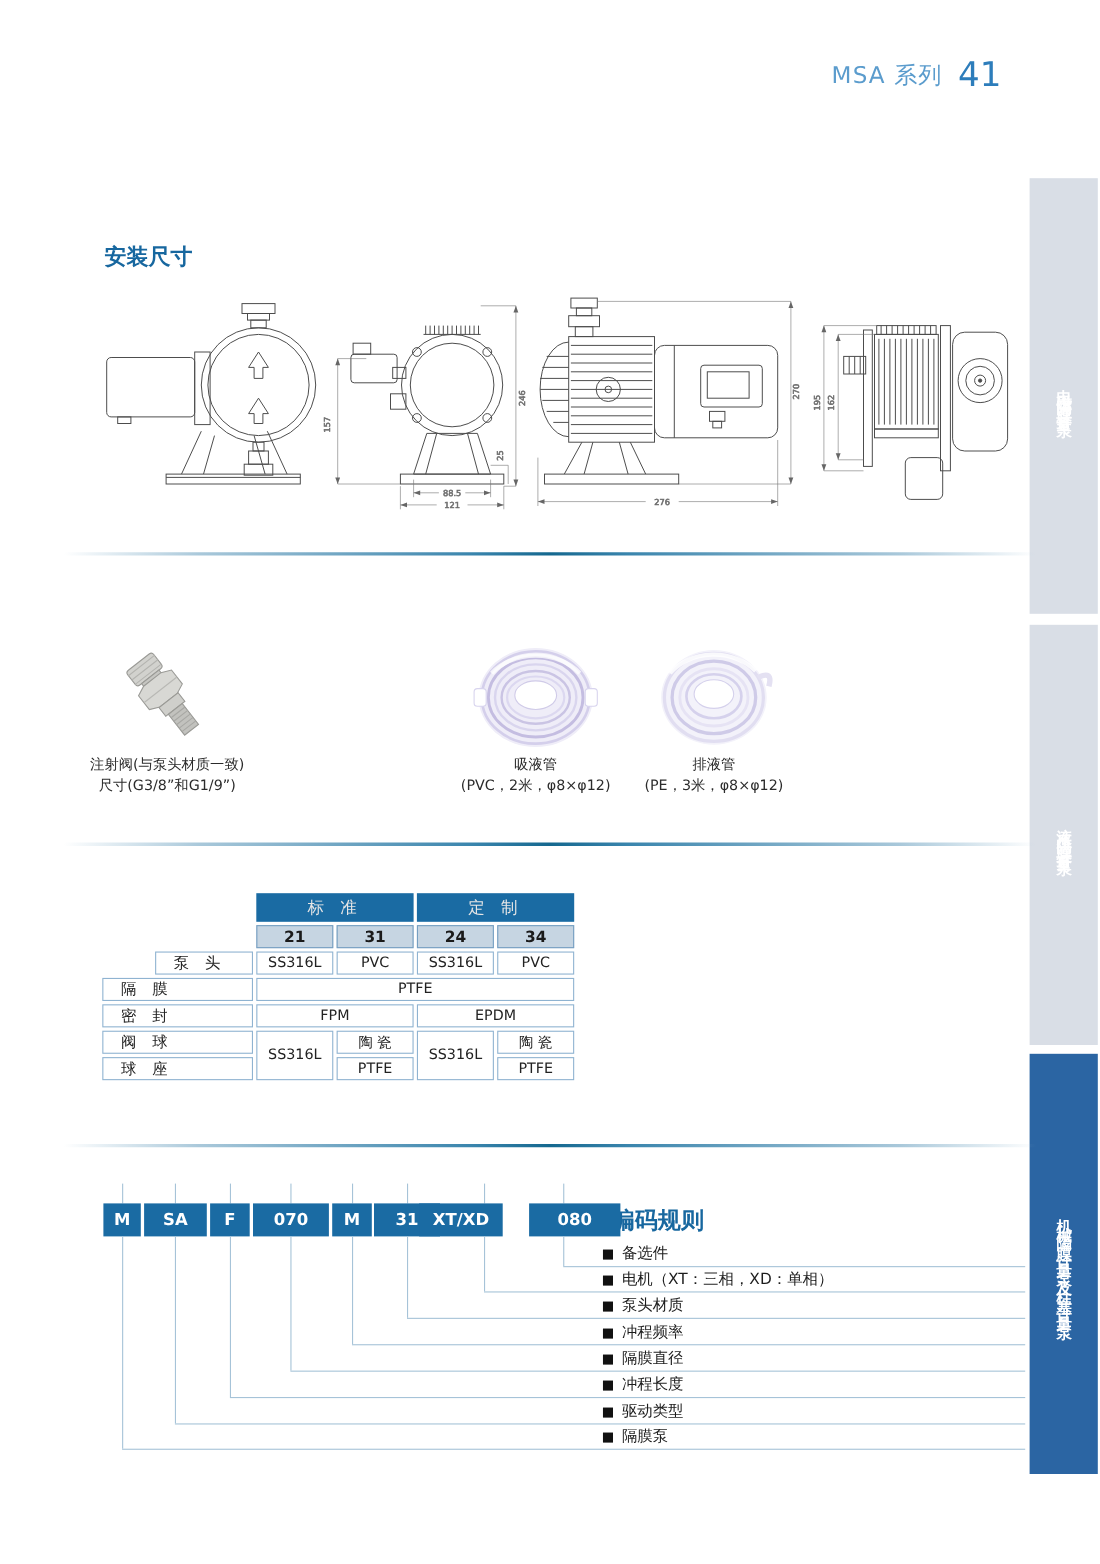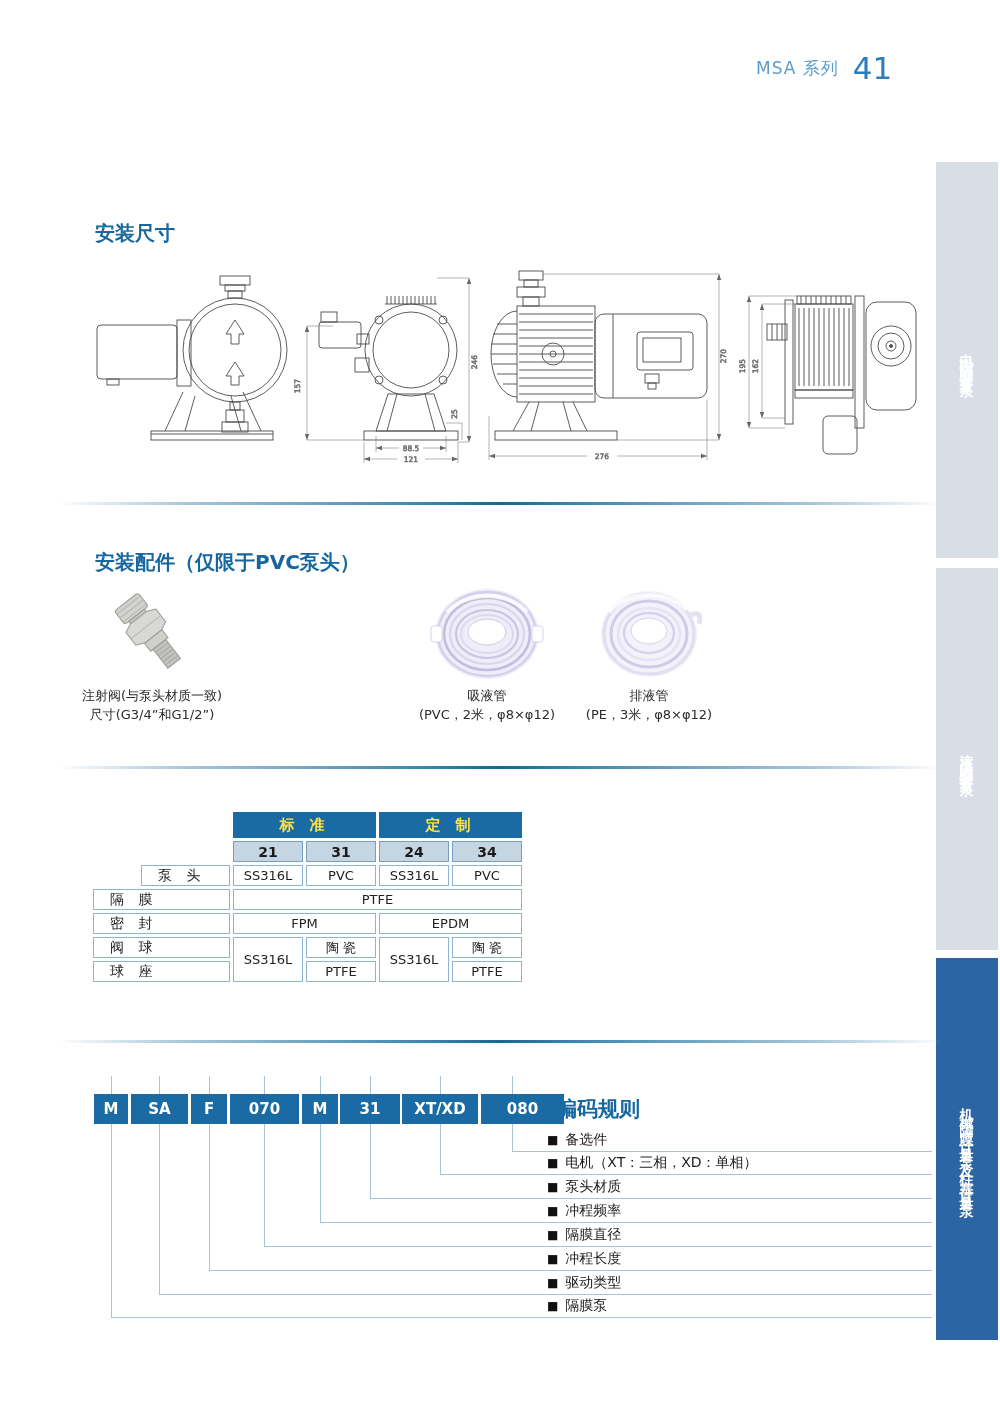--- a/index.html
+++ b/index.html
@@ -1,20 +1,20 @@
 <!DOCTYPE html>
 <html><head>
 <meta charset="utf-8">
 <style>
   html,body{margin:0;padding:0;background:#ffffff;}
   .page{position:relative;width:1000px;height:1422px;background:#fff;overflow:hidden;
         font-family:"DejaVu Sans","Liberation Sans",sans-serif;}
   
   .hdr-right{position:absolute;left:756px;top:50px;display:flex;align-items:center;gap:14px;}
-  .hdr-series{font-size:17px;color:#5b9ccd;letter-spacing:1px;}
+  .hdr-series{font-size:21px;color:#5b9ccd;letter-spacing:1px;}
   .hdr-page{font-size:31px;color:#2d7dbb;font-weight:normal;}
   
   .tab{position:absolute;right:2px;width:62px;display:flex;align-items:center;justify-content:center;}
   .tab.t1{top:162px;height:396px;background:#d9dee6;}
   .tab.t2{top:568px;height:382px;background:#d9dee6;}
   .tab.t3{top:958px;height:382px;background:#2b65a3;}
   .vtext{writing-mode:vertical-rl;text-orientation:upright;color:#ffffff;font-size:14px;
          font-weight:bold;letter-spacing:5px;}
   .tab.t3 .vtext{letter-spacing:8px;font-size:14px;}
   
@@ -30,21 +30,21 @@
   .drawings .ar{fill:#666;stroke:none;}
   
   .acc{position:absolute;top:584px;text-align:center;}
   .acc svg{display:block;margin:0 auto;}
   .cap{font-size:13px;color:#2b2b2b;line-height:19px;}
   
   .mat-table{position:absolute;left:93px;top:812px;display:grid;
              grid-template-columns:137px 70px 70px 70px 70px;
              grid-template-rows:26px 21px 21px 21px 21px 21px 21px;gap:3px;}
   .mat-table>div{display:flex;align-items:center;justify-content:center;}
-  .th{background:#1a6ba3;color:#fde047;font-weight:bold;font-size:15px;letter-spacing:5px;}
+  .th{background:#1a6ba3;color:#e5e5e5;font-weight:normal;font-size:15px;letter-spacing:5px;}
   .codec{background:#c6d5e2;border:1px solid #769fc2;font-weight:bold;font-size:14px;color:#1a1a1a;}
   .cell{background:#fff;border:1px solid #8fb3d1;font-size:13px;color:#222;}
   .rlabel{background:#fff;border:1px solid #8fb3d1;font-size:14px;color:#222;
           justify-content:flex-start !important;padding-left:16px;letter-spacing:5px;}
   
   .code-title{position:absolute;left:556px;top:1095px;font-size:21px;font-weight:bold;color:#17679f;}
   .cbox{position:absolute;top:1094px;height:30px;background:#1a6ba3;color:#fff;font-weight:bold;
         font-size:15px;display:flex;align-items:center;justify-content:center;}
   .stub{position:absolute;top:1076px;height:18px;width:1px;background:#a6c3d8;}
   .vline{position:absolute;top:1124px;width:1px;background:#a6c3d8;}
@@ -216,37 +216,36 @@
         <line x1="677" y1="152" x2="700" y2="152"></line>
       <path class="ar" d="M677 38l-2.2 6h4.4z"></path>
         <path class="ar" d="M677 152l-2.2 -6h4.4z"></path>
       <text transform="rotate(-90 660 100)" x="660" y="100" text-anchor="middle">195</text>
       <text transform="rotate(-90 673 100)" x="673" y="100" text-anchor="middle">162</text>
     </g>
   </svg>
 
   <div class="sep" style="top:502px;"></div>
 
-  <div class="sec-title" style="top:549px;">安装配件（仅限于PVC泵头）</div>
 
   <div class="acc" style="left:67px;width:170px;">
     <svg width="110" height="102" viewBox="0 0 110 102">
       <g transform="translate(55,51) rotate(-38)" stroke="#9a9a96" stroke-width="1">
         <rect x="-15" y="-42" width="30" height="17" rx="3" fill="#d2d2ce"></rect>
         <path d="M-15,-38h30M-15,-33h30M-15,-28h30" fill="none" stroke="#b4b4b0"></path>
         <rect x="-10" y="-25" width="20" height="7" fill="#c6c6c2"></rect>
         <polygon points="-19,-18 -10,-22 10,-22 19,-18 19,-2 10,2 -10,2 -19,-2" fill="#d8d8d4"></polygon>
         <line x1="-19" y1="-10" x2="19" y2="-10" stroke="#b8b8b4"></line>
         <rect x="-11" y="2" width="22" height="10" fill="#cfcfcb"></rect>
         <rect x="-8" y="12" width="16" height="24" fill="#c2c2be"></rect>
         <path d="M-8,16h16M-8,20h16M-8,24h16M-8,28h16M-8,32h16" fill="none" stroke="#a8a8a4"></path>
       </g>
     </svg>
     <div class="cap">注射阀(与泵头材质一致)</div>
-    <div class="cap">尺寸(G3/4”和G1/2”)</div>
+    <div class="cap">尺寸(G3/8”和G1/9”)</div>
   </div>
 
 
   <div class="acc" style="left:402px;width:170px;">
     <svg width="116" height="102" viewBox="0 0 116 102">
       <ellipse cx="58" cy="50" rx="52" ry="45" fill="#efedf8"></ellipse>
       <ellipse cx="58" cy="50" rx="49" ry="42" fill="none" stroke="#d4cfeb" stroke-width="2.4"></ellipse>
       <ellipse cx="58" cy="50" rx="43" ry="36" fill="none" stroke="#c4bde1" stroke-width="2.6"></ellipse>
       <ellipse cx="58" cy="50" rx="37" ry="30" fill="none" stroke="#d9d5ee" stroke-width="2.2"></ellipse>
       <ellipse cx="58" cy="50" rx="31" ry="24" fill="none" stroke="#cac4e4" stroke-width="2.2"></ellipse>
@@ -321,21 +320,21 @@
   <div class="stub" style="left:370px;"></div>
   <div class="stub" style="left:440px;"></div>
   <div class="stub" style="left:512px;"></div>
 
   <div class="cbox" style="left:94px;width:34px;">M</div>
   <div class="cbox" style="left:131px;width:57px;">SA</div>
   <div class="cbox" style="left:191px;width:36px;">F</div>
   <div class="cbox" style="left:230px;width:69px;">070</div>
   <div class="cbox" style="left:302px;width:36px;">M</div>
   <div class="cbox" style="left:340px;width:60px;">31</div>
-  <div class="cbox" style="left:402px;width:76px;">XT/XD</div>
+  <div class="cbox" style="left:381px;width:76px;">XT/XD</div>
   <div class="cbox" style="left:481px;width:83px;">080</div>
 
   <div class="vline" style="left:512px;height:27px;"></div>
   <div class="vline" style="left:440px;height:50px;"></div>
   <div class="vline" style="left:370px;height:74px;"></div>
   <div class="vline" style="left:320px;height:98px;"></div>
   <div class="vline" style="left:264px;height:122px;"></div>
   <div class="vline" style="left:209px;height:146px;"></div>
   <div class="vline" style="left:159px;height:170px;"></div>
   <div class="vline" style="left:111px;height:193px;"></div>

